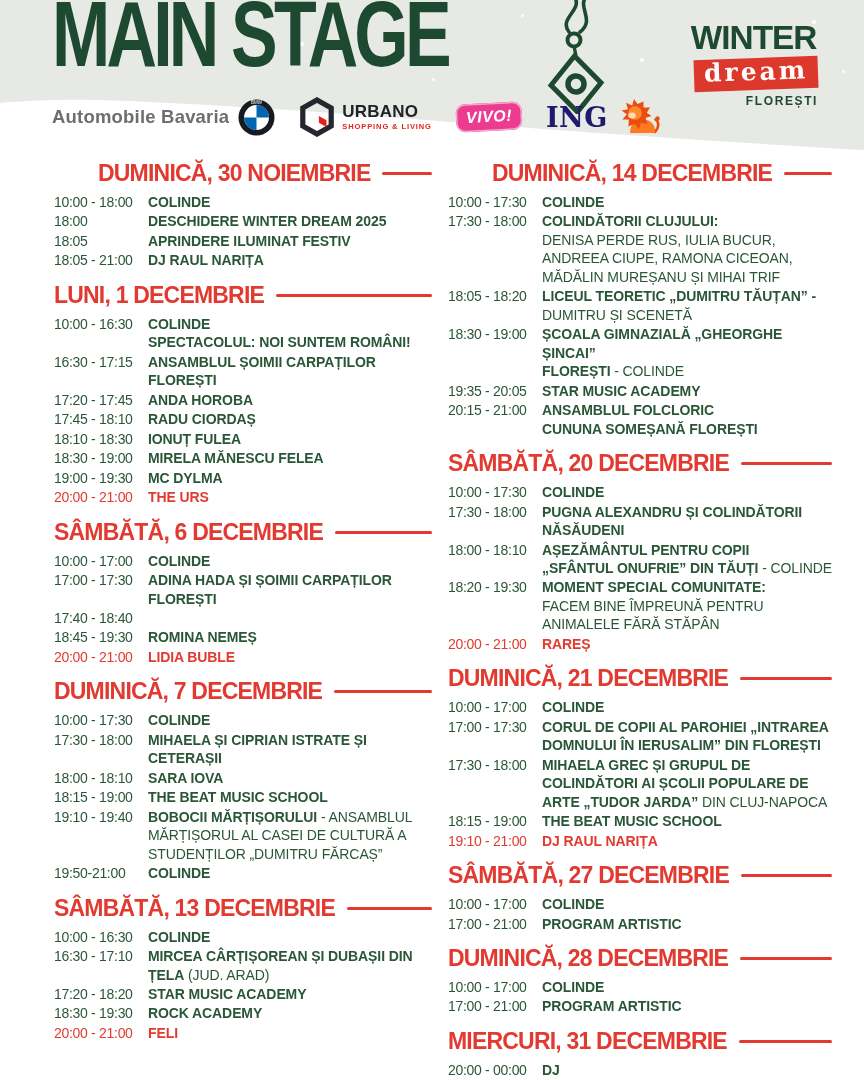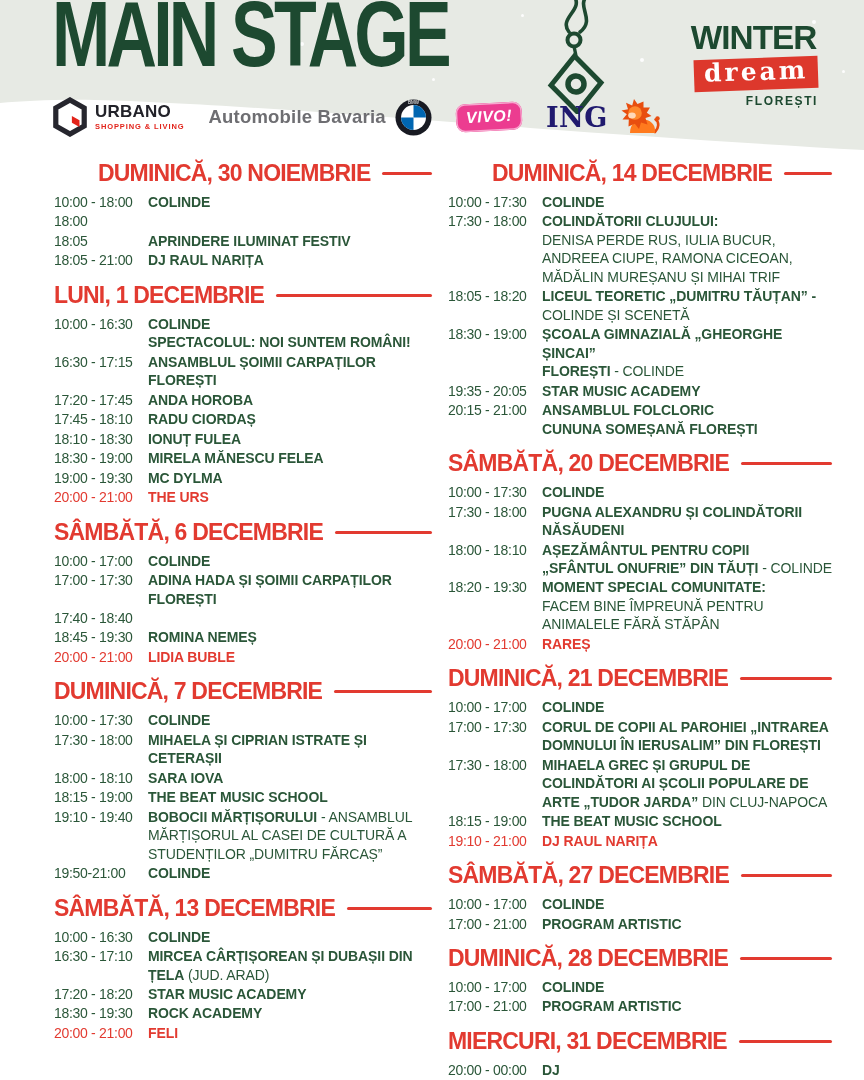--- a/index.html
+++ b/index.html
@@ -90,40 +90,40 @@
     </svg>
 
     <div class="wd">
       <div class="wd-winter">WINTER</div>
       <div><span class="wd-dream">dream</span></div>
       <div class="wd-city">FLOREȘTI</div>
     </div>
 
     <div class="sponsors">
 
+      <div class="sp bavaria">
+        <span class="bavaria-name">Automobile Bavaria</span>
+        <svg width="37" height="37" viewBox="0 0 38 38" aria-hidden="true">
+          <circle cx="19" cy="19" r="18.5" fill="#181A22"></circle>
+          <circle cx="19" cy="19" r="12.8" fill="#ffffff"></circle>
+          <path d="M19,19 L19,6.2 A12.8,12.8 0 0 1 31.8,19 Z" fill="#0066B1"></path>
+          <path d="M19,19 L19,31.8 A12.8,12.8 0 0 1 6.2,19 Z" fill="#0066B1"></path>
+          <text x="19" y="4.9" text-anchor="middle" font-size="4.6" fill="#ffffff" font-family="Liberation Sans, sans-serif">BMW</text>
+        </svg>
+      </div>
+
       <div class="sp urbano">
         <svg width="36" height="40" viewBox="0 0 38 42" aria-hidden="true">
           <path d="M19,3 L34,11.5 V30.5 L19,39 L4,30.5 V11.5 Z" fill="none" stroke="#26262E" stroke-width="5.5" stroke-linejoin="miter"></path>
           <path d="M21,20 l8,4.5 v7 l-8,-4.5 z" fill="#E2231A"></path>
         </svg>
         <span class="urbano-text">
           <span class="urbano-name">URBANO</span>
           <span class="urbano-tag">SHOPPING &amp; LIVING</span>
         </span>
-      </div>
-
-      <div class="sp bavaria">
-        <span class="bavaria-name">Automobile Bavaria</span>
-        <svg width="37" height="37" viewBox="0 0 38 38" aria-hidden="true">
-          <circle cx="19" cy="19" r="18.5" fill="#181A22"></circle>
-          <circle cx="19" cy="19" r="12.8" fill="#ffffff"></circle>
-          <path d="M19,19 L19,6.2 A12.8,12.8 0 0 1 31.8,19 Z" fill="#0066B1"></path>
-          <path d="M19,19 L19,31.8 A12.8,12.8 0 0 1 6.2,19 Z" fill="#0066B1"></path>
-          <text x="19" y="4.9" text-anchor="middle" font-size="4.6" fill="#ffffff" font-family="Liberation Sans, sans-serif">BMW</text>
-        </svg>
       </div>
 
       <div class="sp vivo">
         <span class="vivo-name">VIVO!</span>
       </div>
 
       <div class="sp ing">
         <span class="ing-name">ING</span>
         <svg width="42" height="36" viewBox="0 0 42 36" aria-hidden="true">
           <path d="M37,33 C41,29 41.5,23 37.5,20.5" stroke="#E84E0F" stroke-width="2.6" fill="none" stroke-linecap="round"></path>
@@ -144,20 +144,21 @@
           <div class="sec-head">
             <h2 class="sec-title">DUMINICĂ, 30 NOIEMBRIE</h2>
             <div class="sec-line"></div>
           </div>
           <div class="event">
             <span class="time">10:00 - 18:00</span>
             <span class="title"><span class="pb">COLINDE</span></span>
           </div>
           <div class="event">
             <span class="time">18:00</span>
+            <span class="title"><span class="pb">DESCHIDERE WINTER DREAM 2025</span></span>
           </div>
           <div class="event">
             <span class="time">18:05</span>
             <span class="title"><span class="pb">APRINDERE ILUMINAT FESTIV</span></span>
           </div>
           <div class="event">
             <span class="time">18:05 - 21:00</span>
             <span class="title"><span class="pb">DJ RAUL NARIȚA</span></span>
           </div>
         </section>
@@ -290,21 +291,21 @@
           <div class="event">
             <span class="time">10:00 - 17:30</span>
             <span class="title"><span class="pb">COLINDE</span></span>
           </div>
           <div class="event">
             <span class="time">17:30 - 18:00</span>
             <span class="title"><span class="pb">COLINDĂTORII CLUJULUI:</span><br><span class="pl">DENISA PERDE RUS, IULIA BUCUR,</span><br><span class="pl">ANDREEA CIUPE, RAMONA CICEOAN,</span><br><span class="pl">MĂDĂLIN MUREȘANU ȘI MIHAI TRIF</span></span>
           </div>
           <div class="event">
             <span class="time">18:05 - 18:20</span>
-            <span class="title"><span class="pb">LICEUL TEORETIC „DUMITRU TĂUȚAN” -</span><br><span class="pl">COLINDE ȘI SCENETĂ</span></span>
+            <span class="title"><span class="pb">LICEUL TEORETIC „DUMITRU TĂUȚAN” -</span><br><span class="pl">DUMITRU ȘI SCENETĂ</span></span>
           </div>
           <div class="event">
             <span class="time">18:30 - 19:00</span>
             <span class="title"><span class="pb">ȘCOALA GIMNAZIALĂ „GHEORGHE ȘINCAI”</span><br><span class="pb">FLOREȘTI</span><span class="pl"> - COLINDE</span></span>
           </div>
           <div class="event">
             <span class="time">19:35 - 20:05</span>
             <span class="title"><span class="pb">STAR MUSIC ACADEMY</span></span>
           </div>
           <div class="event">

